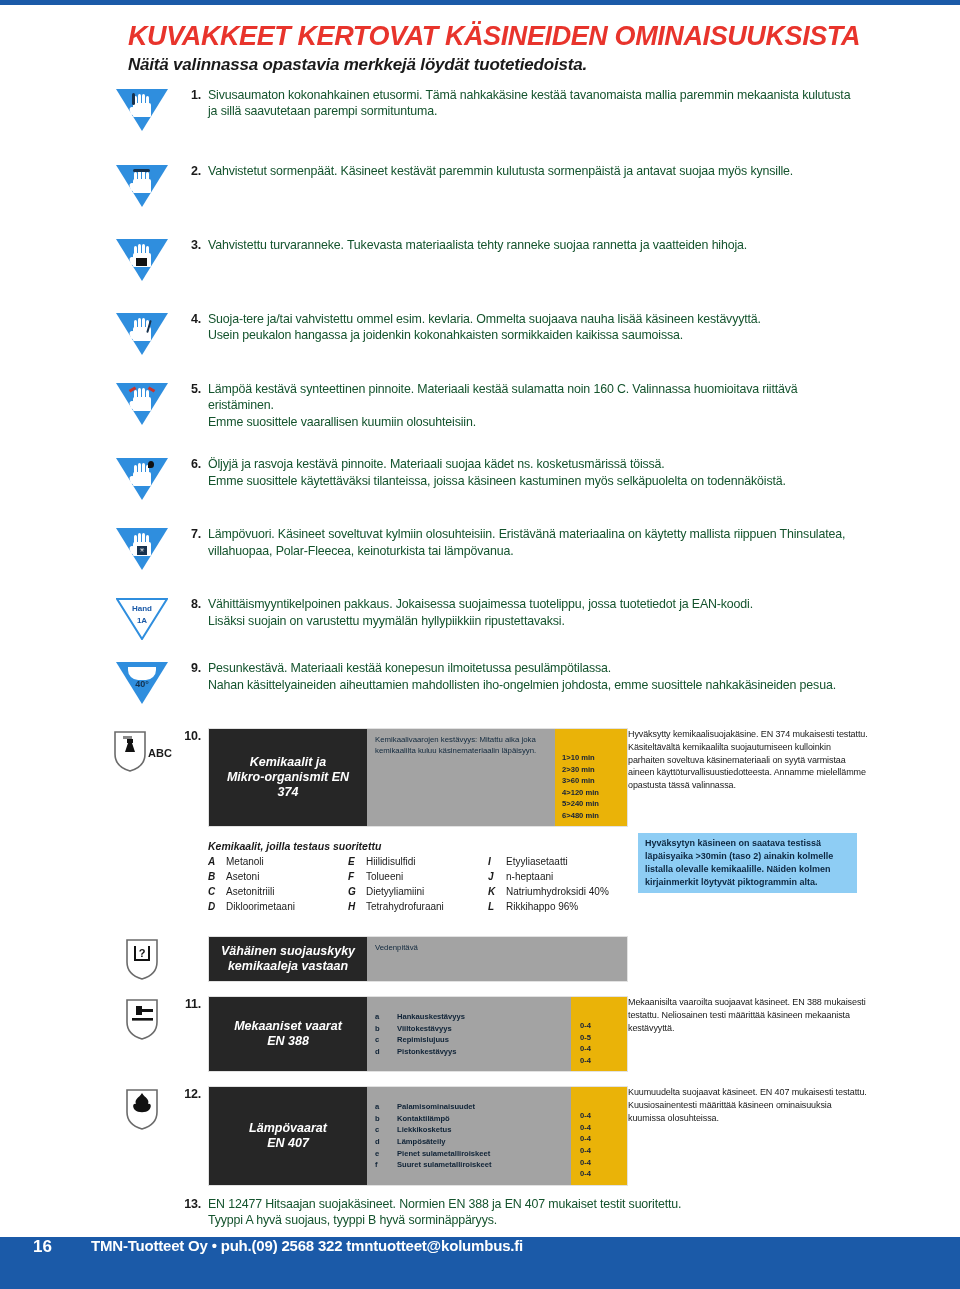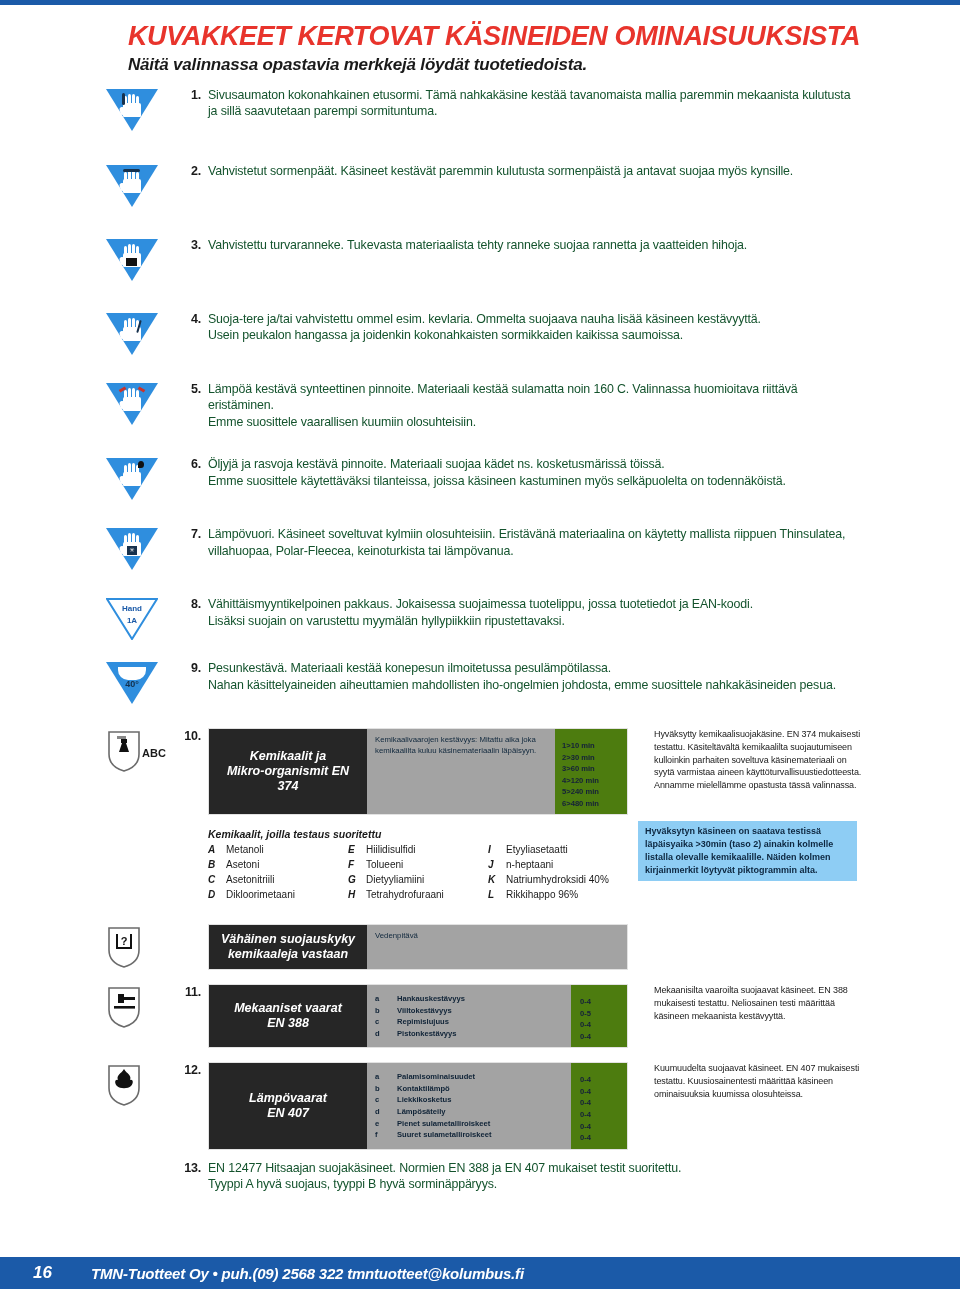--- a/index.html
+++ b/index.html
@@ -49,21 +49,21 @@
   .item {
     position: relative;
     display: flex;
     align-items: flex-start;
     margin-top: 10px;
   }
   .icon-cell {
     width: 72px;
     min-width: 72px;
     display: flex;
-    justify-content: flex-start;
+    justify-content: center;
     padding-top: 2px;
   }
   .num {
     width: 30px; min-width: 30px;
     font-size: 12.5px;
     font-weight: bold;
     color: #1a1a1a;
     text-align: right;
     padding-right: 7px;
     padding-top: 1px;
@@ -158,39 +158,39 @@
   .spec .blk-blue {
     flex: 1;
     background: #a3a3a3;
     padding: 5px 8px;
     color: #10283d;
     font-size: 7.8px;
     line-height: 1.45;
   }
   .spec .blk-violet {
     width: 72px; min-width: 72px;
-    background: #4d7c0f;
+    background: #eab308;
     color: #14203a;
     font-size: 8.3px;
     font-weight: bold;
-    padding: 11px 0 5px 7px;
+    padding: 23px 0 5px 7px;
     line-height: 1.42;
   }
   .rowlist { display: flex; flex-direction: column; justify-content: center; height: 100%; }
   .rowline { display: flex; align-items: baseline; font-size: 7.6px; line-height: 1.52; font-weight: bold; color: #0f2337; }
   .rowline .rk { width: 22px; min-width: 22px; }
   .violet-rows { display: flex; flex-direction: column; justify-content: center; height: 100%; }
   .violet-rows .vr { font-size: 7.6px; line-height: 1.52; font-weight: bold; }
 
   .side-note {
     font-size: 9px;
     line-height: 1.42;
     color: #1a1a1a;
     width: 240px;
-    padding-left: 26px;
+    padding-left: 0;
     letter-spacing: -0.1px;
   }
   .blue-note {
     background: #8ecdf4;
     color: #0d2740;
     font-size: 9px;
     line-height: 1.45;
     padding: 4px 7px;
     width: 219px;
     margin-left: 10px;
@@ -203,23 +203,23 @@
     color: #1a1a1a; margin-bottom: 2px;
   }
   .chem-cols { display: flex; }
   .chem-col { width: 140px; }
   .chem-row { display: flex; font-size: 10px; line-height: 1.5; color: #1a1a1a; }
   .chem-row .ck { width: 18px; min-width: 18px; font-weight: bold; font-style: italic; }
 
   
   .footer {
     position: absolute; left: 0; bottom: 0;
-    width: 960px; height: 32px;
+    width: 960px; height: 52px;
     background: #1b5aa8;
-    display: flex; align-items: center; font-style: italic;
+    display: flex; 
   }
   .footer .pg {
     color: #ffffff; font-size: 17px; font-weight: bold;
     margin-left: 33px; width: 58px;
   }
   .footer .ftext {
     color: #ffffff; font-size: 15px; font-weight: bold;
     letter-spacing: -0.2px;
   }
 </style>

